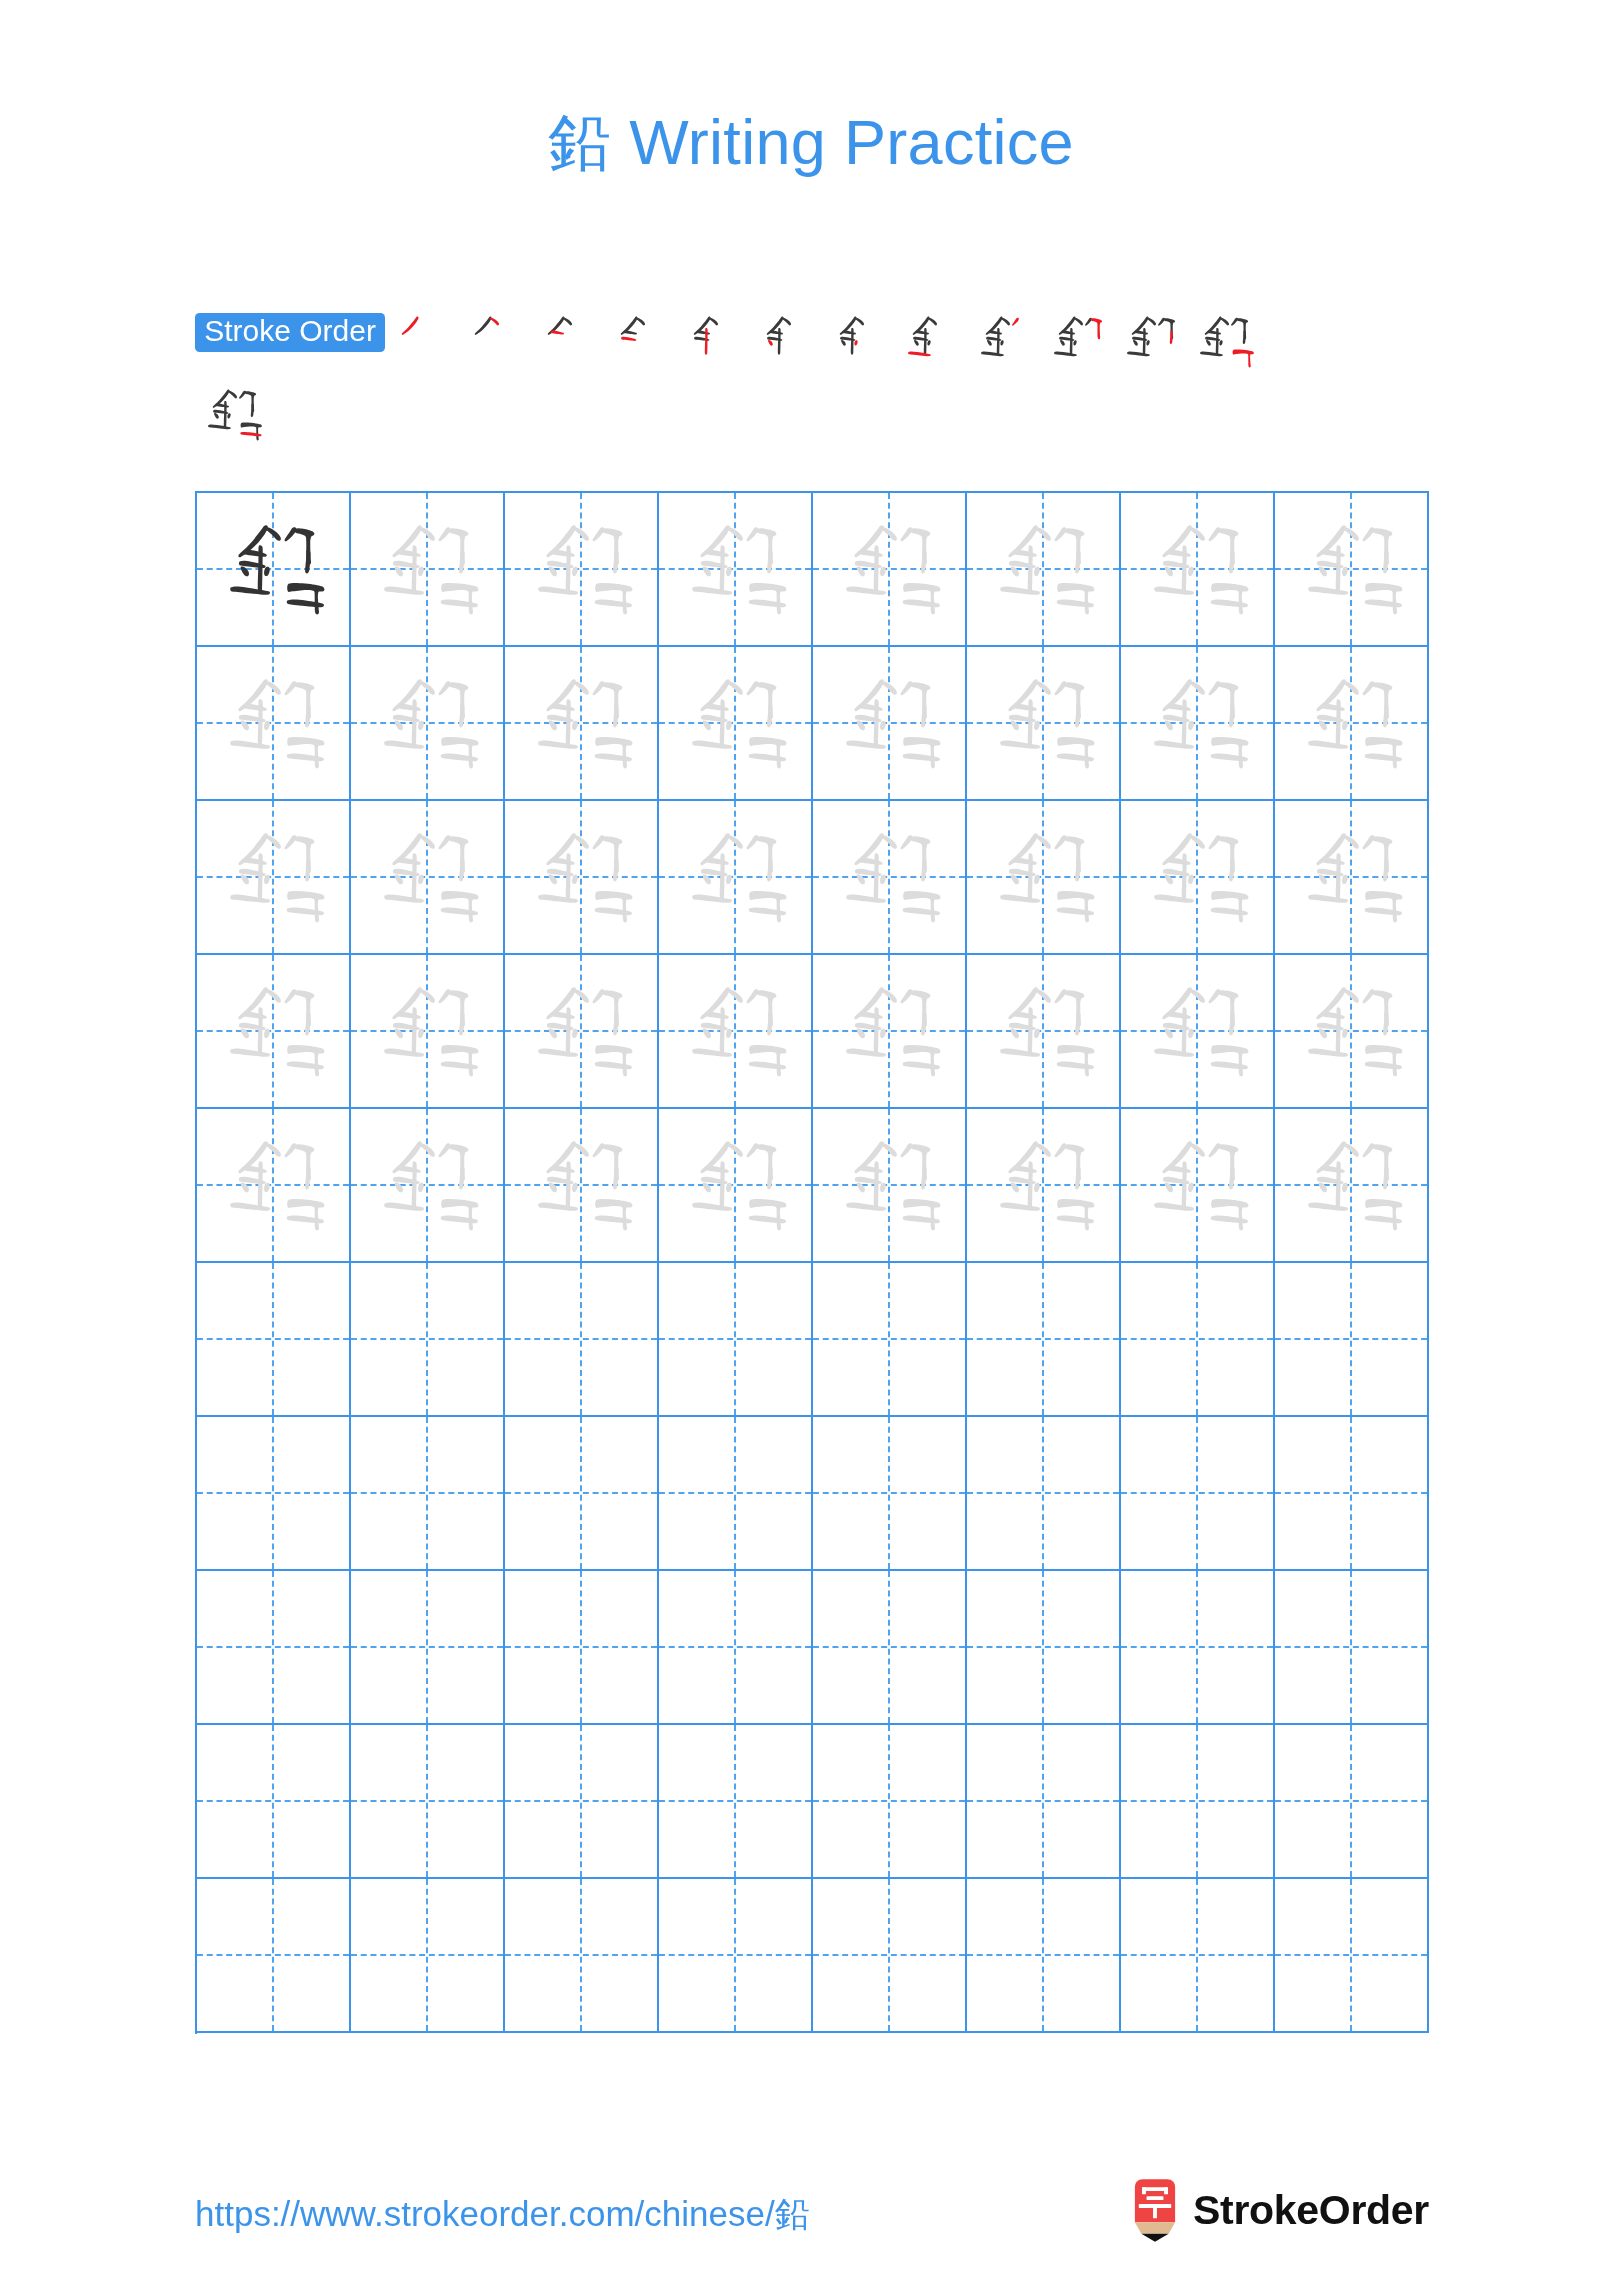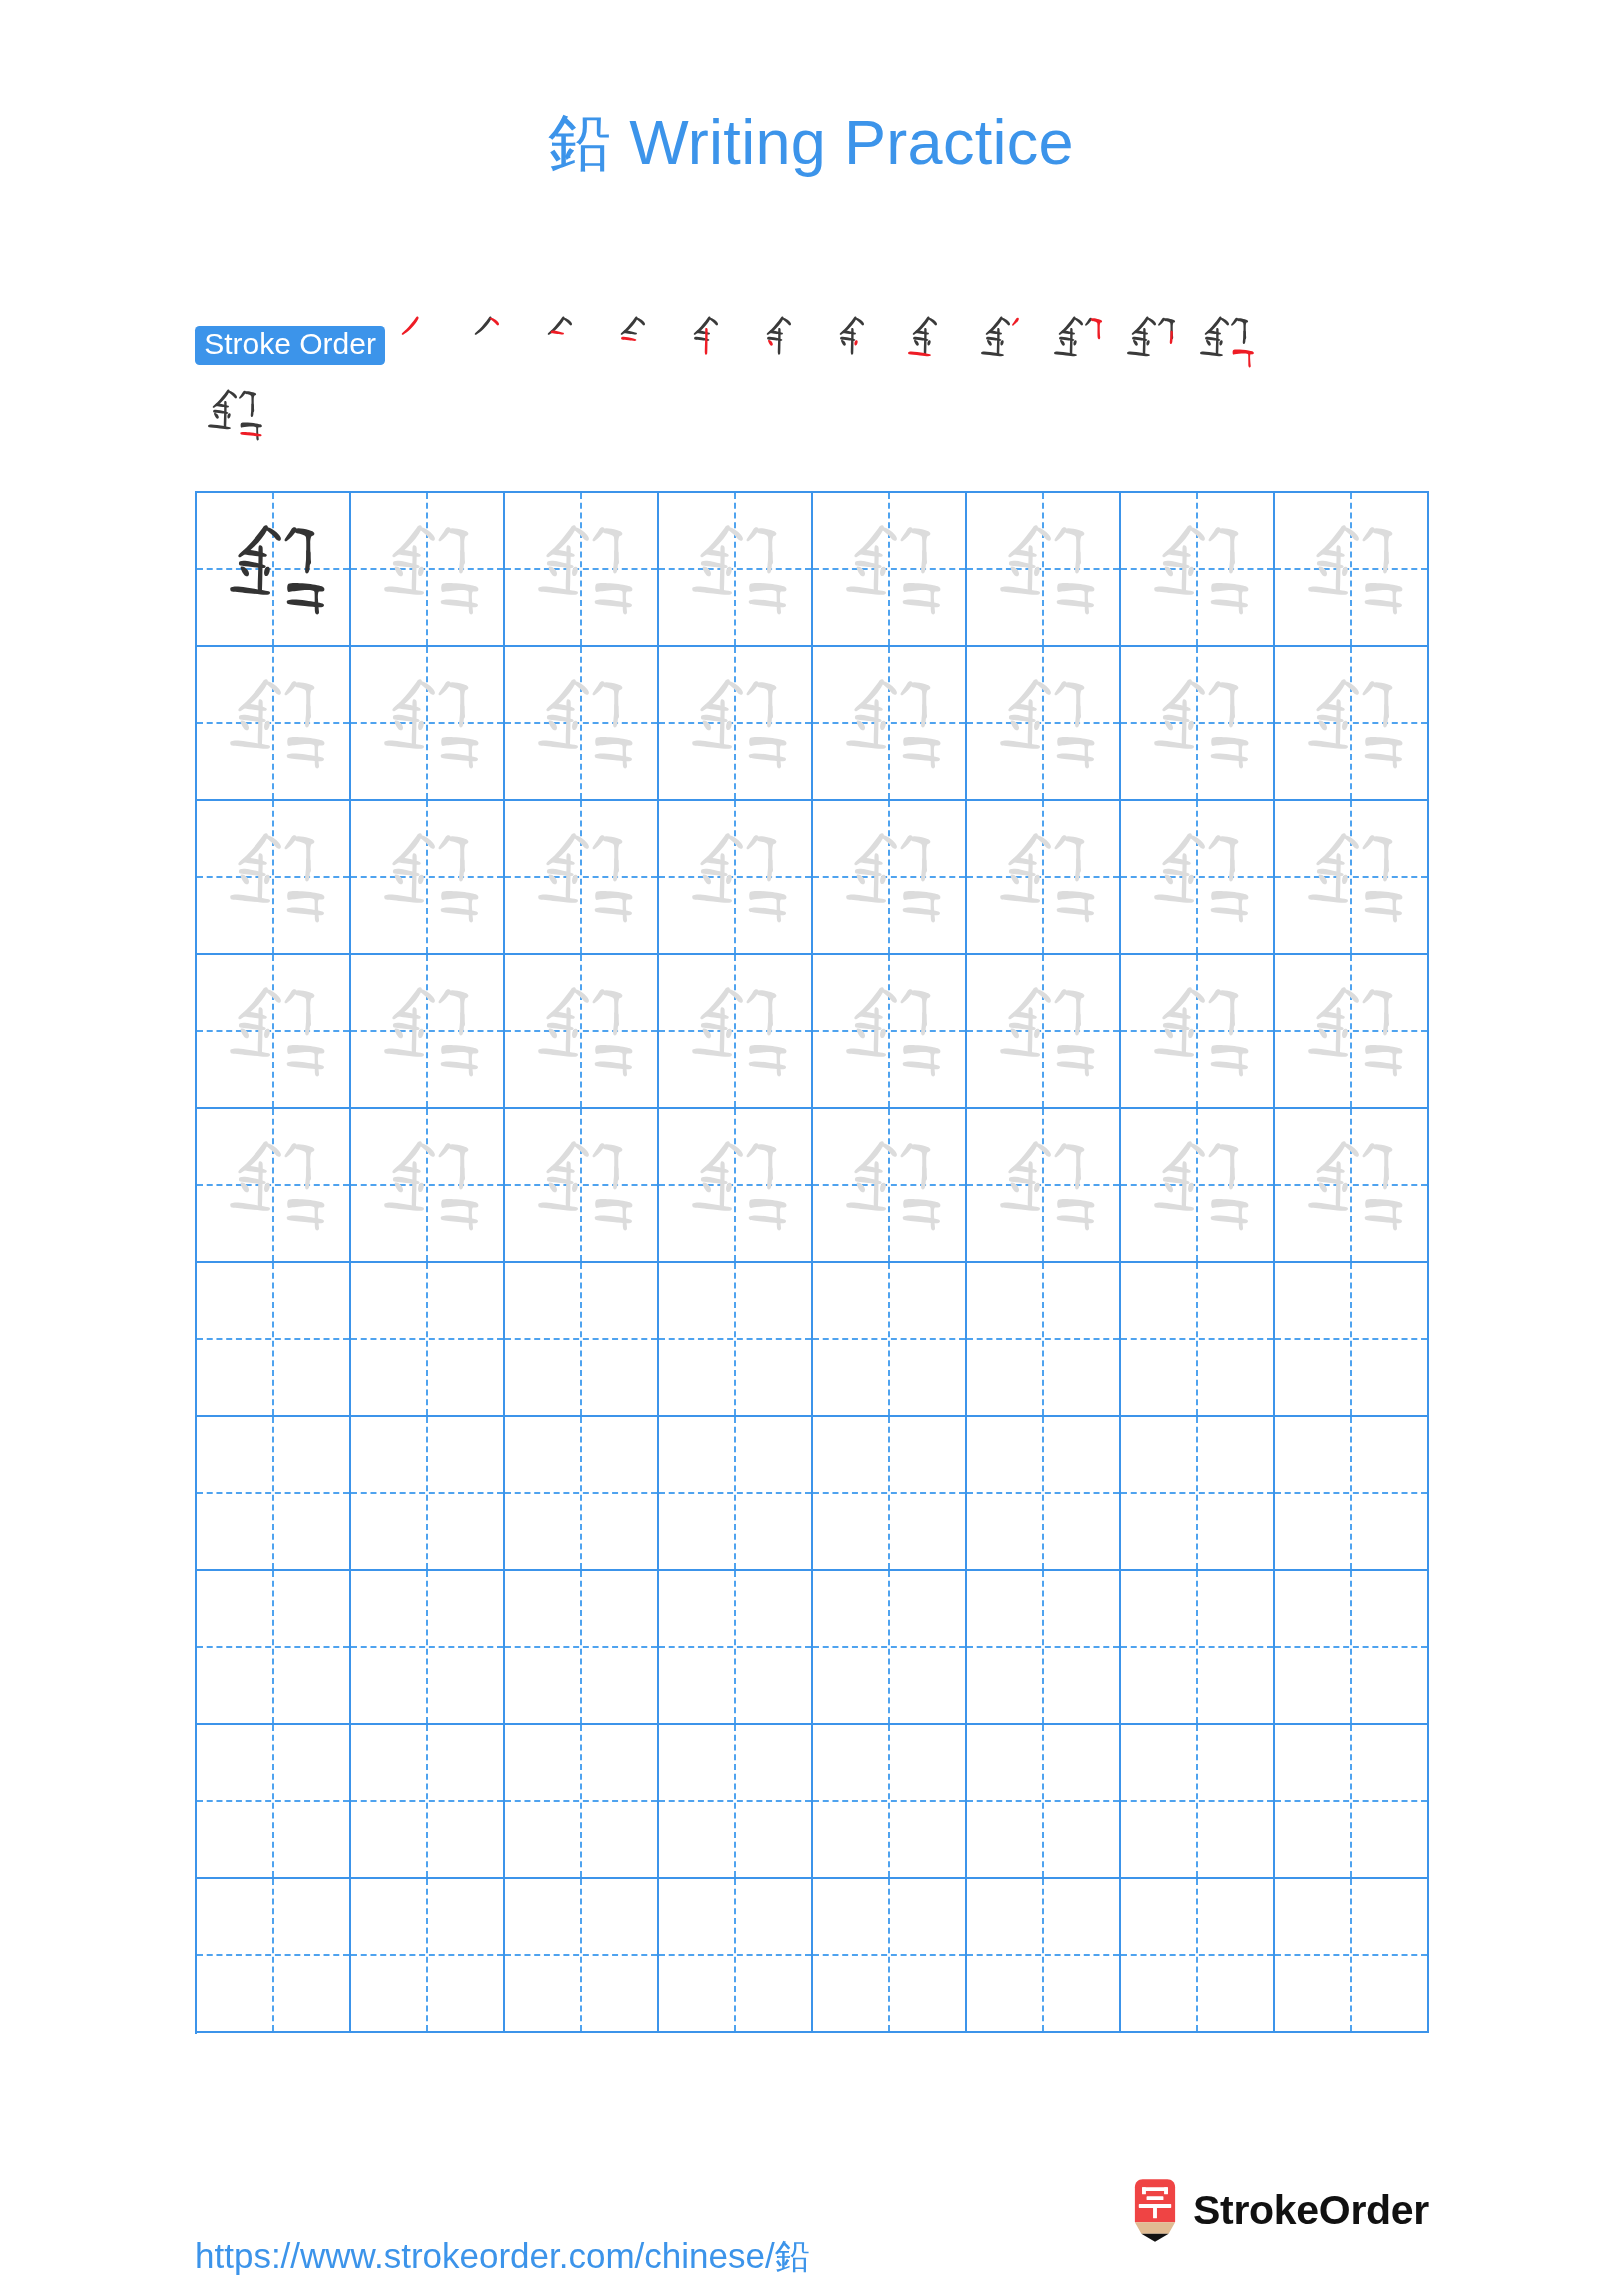--- a/index.html
+++ b/index.html
@@ -48,21 +48,21 @@
     font-size: 30px;
     font-weight: 400;
     border-radius: 4.6px;
     padding: 3.3px 9.2px 5.9px 9.2px;
     line-height: 1.0;
     white-space: nowrap;
     height: 30px;
     display: inline-flex;
     align-items: center;
     flex: 0 0 auto;
-    margin-top: 21px;
+    margin-top: 8px;
   }
   .stroke-cell {
     width: 73px;
     height: 73px;
     flex: 0 0 auto;
     position: relative;
   }
   .stroke-cell svg {
     display: block;
     width: 73px;
@@ -1234,21 +1234,21 @@
       <div class="grid-cell"></div>
       <div class="grid-cell"></div>
       <div class="grid-cell"></div>
       <div class="grid-cell"></div>
       <div class="grid-cell"></div>
       <div class="grid-cell"></div>
     </div>
   </div>
 
 <div id="footer">
-  <a id="footer-url" href="#" style="text-decoration:none;margin-top:42px;">https://www.strokeorder.com/chinese/鉛</a>
+  <a id="footer-url" href="#" style="text-decoration:none;">https://www.strokeorder.com/chinese/鉛</a>
   <div id="footer-logo">
     <div id="logo-mark">
       <svg viewBox="0 0 74 96" width="48" height="63" aria-hidden="true">
         <path d="M6 12 C6 5 11 0 18 0 L56 0 C63 0 68 5 68 12 L68 66 L6 66 Z" fill="#ef4444"></path>
         <path d="M6 66 L68 66 L58 84 L16 84 Z" fill="#e0bb92"></path>
         <path d="M16 84 L58 84 L37 96 Z" fill="#111111"></path>
         <g fill="#ffffff">
           <rect x="17" y="12" width="40" height="6" rx="1"></rect>
           <rect x="17" y="12" width="6" height="11" rx="1"></rect>
           <rect x="51" y="12" width="6" height="11" rx="1"></rect>

